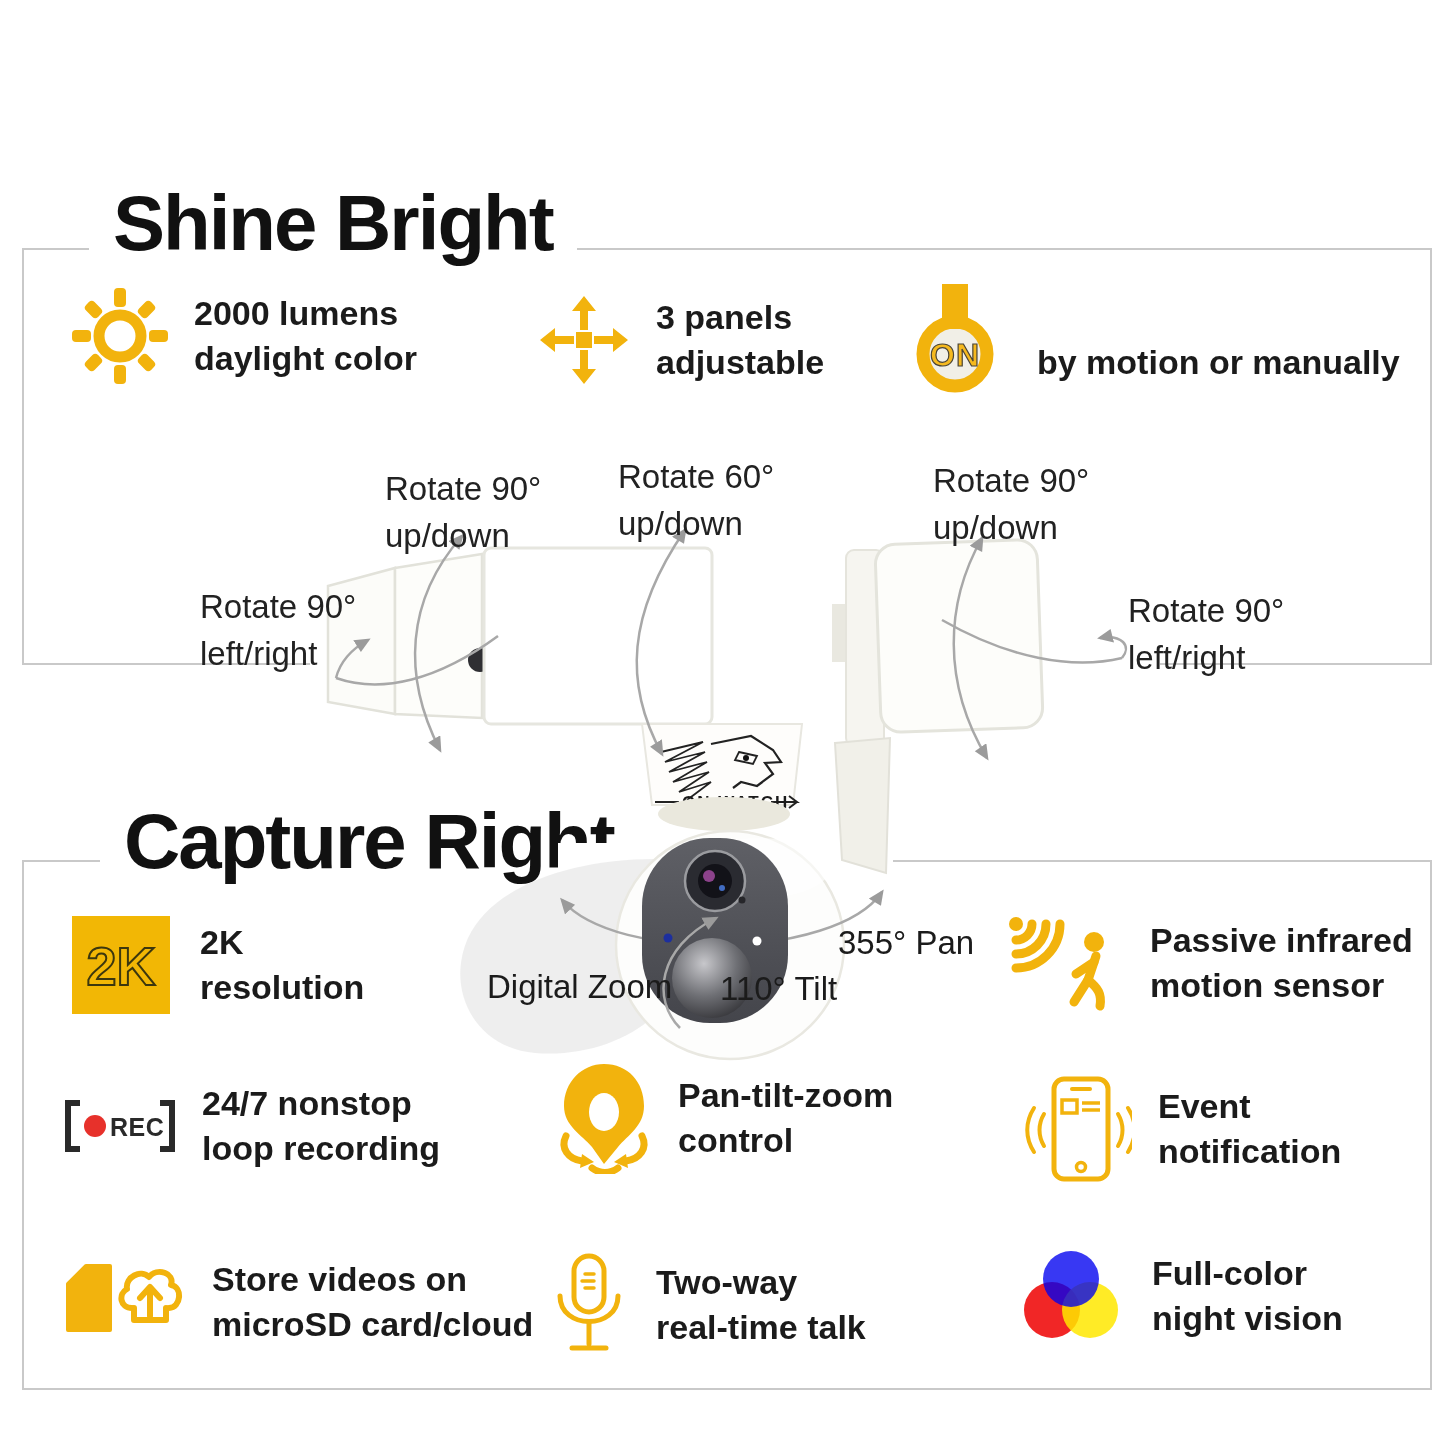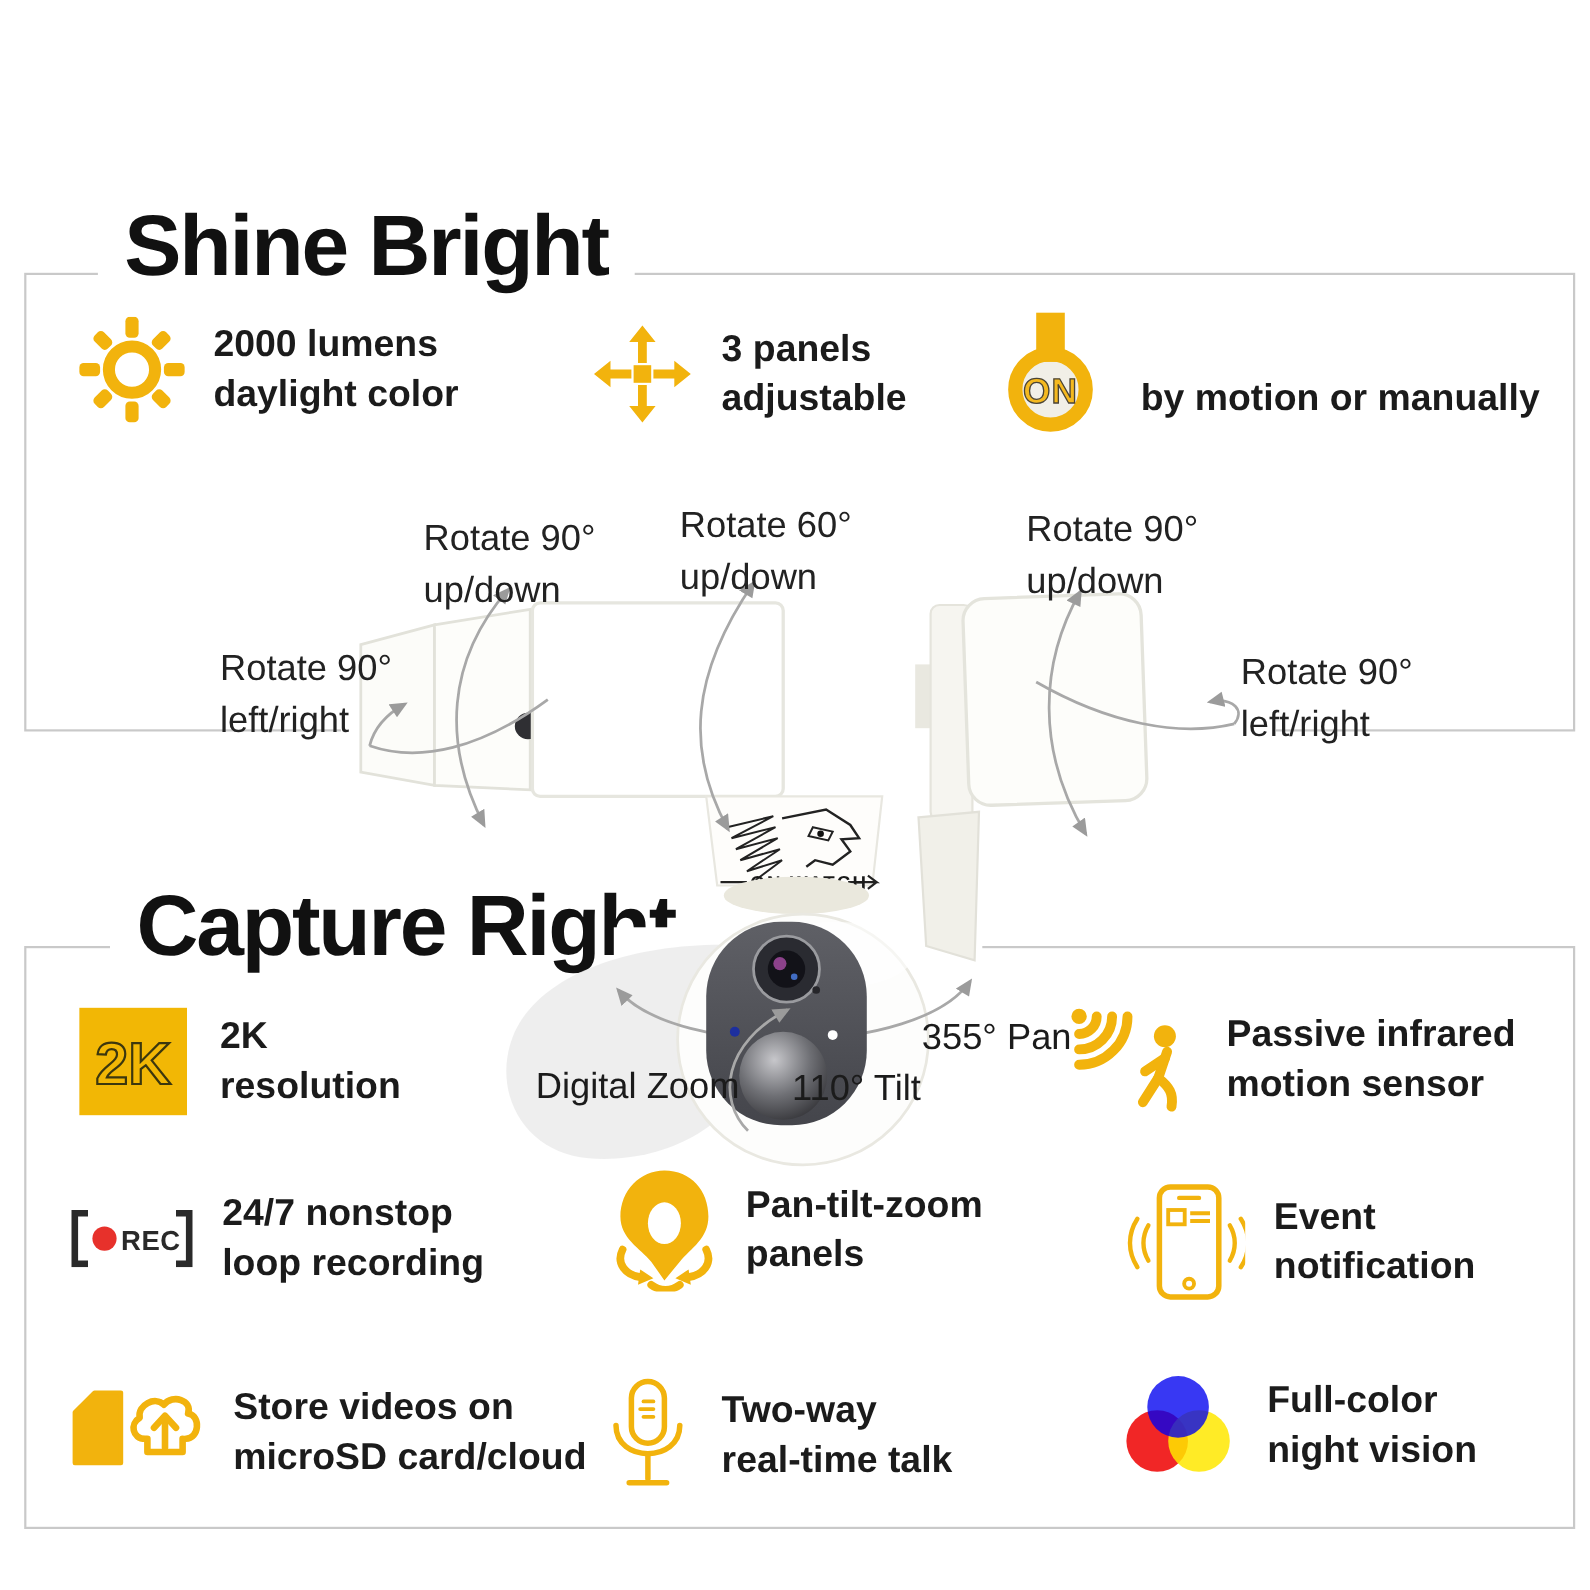--- a/index.html
+++ b/index.html
@@ -189,21 +189,21 @@
         <rect x="0" y="0" width="98" height="98" fill="#F2B705"></rect>
         <text x="49" y="69" text-anchor="middle" font-family="Liberation Sans, sans-serif" font-size="54" font-weight="bold" fill="#F2B705" stroke="#3c370e" stroke-width="2">2K</text>
       </svg>
     </span>
     <div class="ftext">
       <span>2K</span><br>
       <span>resolution</span>
     </div>
   </div>
 
-  <div class="feature" style="left:971px;top:864px;height:102px;">
+  <div class="feature" style="left:1006px;top:864px;height:102px;">
     <span class="icon">
       <svg width="118" height="102" viewBox="0 0 118 102">
         <g stroke="#F2B30D" stroke-width="9" fill="none" stroke-linecap="round">
           <path d="M10 28 A16 16 0 0 0 26 12"></path>
           <path d="M10 42 A30 30 0 0 0 40 12"></path>
           <path d="M10 56 A44 44 0 0 0 54 12"></path>
         </g>
         <circle cx="10" cy="12" r="7" fill="#F2B30D"></circle>
         <g transform="translate(66,16)" stroke="#F2B30D" stroke-width="9" stroke-linecap="round" fill="none">
           <circle cx="22" cy="14" r="10" fill="#F2B30D" stroke="none"></circle>
@@ -244,21 +244,21 @@
           <path d="M10 74 C4 86 12 97 26 99"></path>
           <path d="M86 74 C92 86 84 97 70 99"></path>
           <path d="M36 106 C44 112 54 112 62 106"></path>
         </g>
         <polygon points="26,92 38,100 24,106" fill="#F2B30D"></polygon>
         <polygon points="70,92 58,100 72,106" fill="#F2B30D"></polygon>
       </svg>
     </span>
     <div class="ftext">
       <span>Pan-tilt-zoom</span><br>
-      <span>panels</span>
+      <span>control</span>
     </div>
   </div>
 
   <div class="feature" style="left:1016px;top:1028px;height:106px;align-items:center;">
     <span class="icon">
       <svg width="116" height="106" viewBox="0 0 116 106">
         <rect x="38" y="3" width="54" height="100" rx="10" fill="#ffffff" stroke="#F2B30D" stroke-width="5"></rect>
         <g stroke="#F2B30D" stroke-width="4" fill="none" stroke-linecap="round">
           <path d="M56 13 H74"></path>
           <path d="M28 38 C22 48 22 60 28 70"></path>

